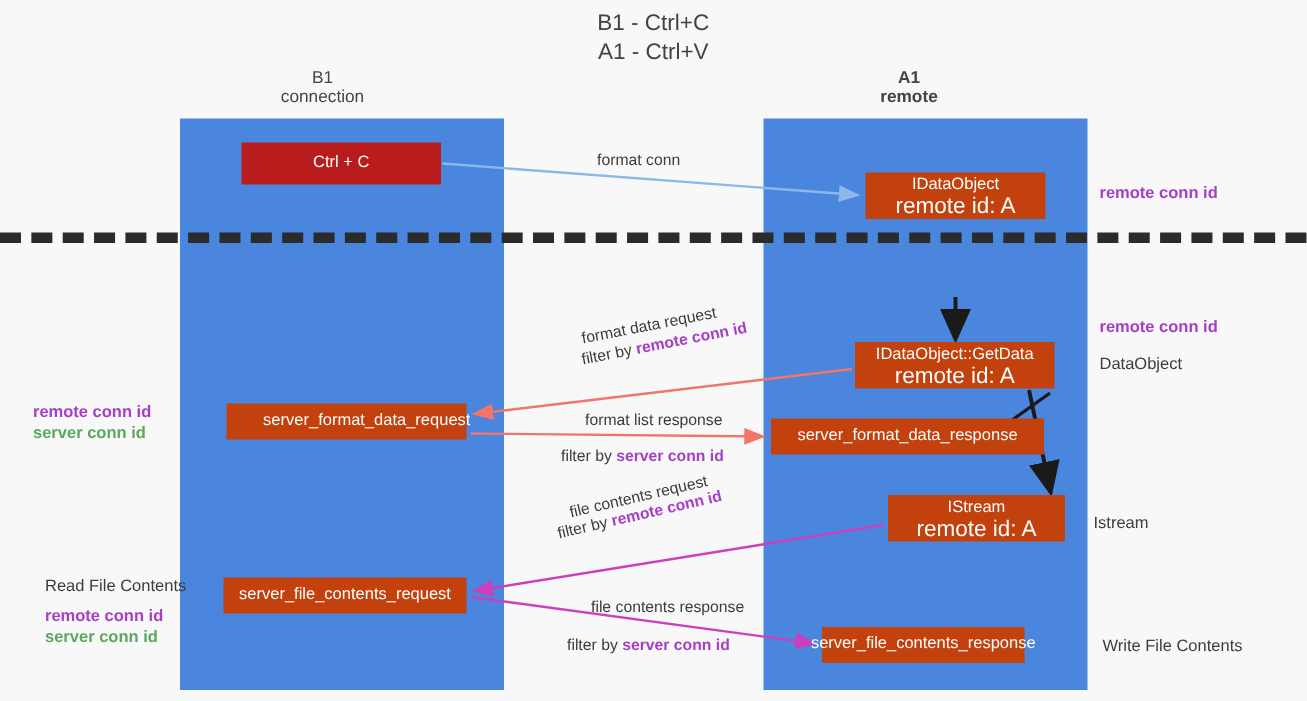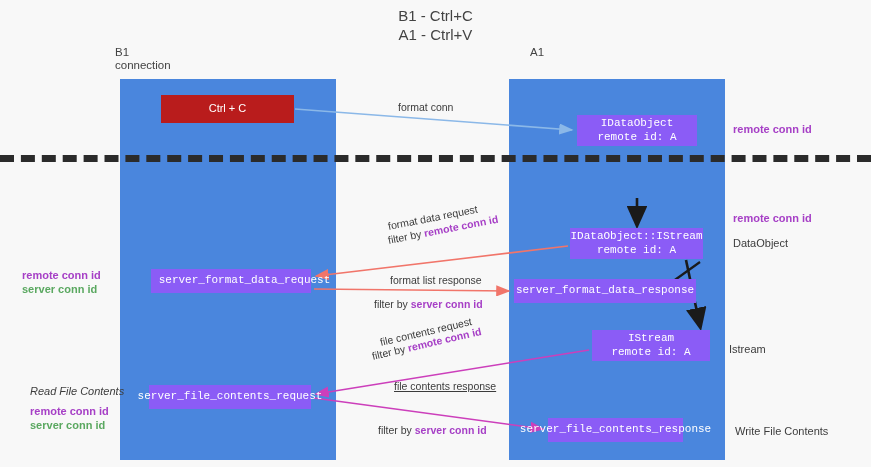--- a/index.html
+++ b/index.html
@@ -14,47 +14,47 @@
   #canvas{position:absolute;left:0;top:0;width:871px;height:467px;}
 
   
   .title{
     position:absolute;left:0;top:6px;width:871px;
     text-align:center;font-size:15px;line-height:19px;color:#434343;
   }
 
   
   .col-head{
-    position:absolute;font-size:11.5px;
+    position:absolute;text-align:center;font-size:11.5px;
     line-height:13px;color:#434343;width:200px;
   }
   #head-b1{left:115px;top:46px;}
-  #head-a1{left:530px;top:46px;}
+  #head-a1{left:506px;top:46px;font-weight:bold;}
 
   
   .lane{position:absolute;background:#4a86dd;}
   #lane-b1{left:120px;top:79px;width:216px;height:381px;}
   #lane-a1{left:509px;top:79px;width:216px;height:381px;}
 
   
   #divider{
     position:absolute;left:0;top:155px;width:871px;height:0;
     border-top:7px dashed #2b2b2b;
   }
 
   
   .node{
     position:absolute;box-sizing:border-box;
     display:flex;flex-direction:column;align-items:center;justify-content:center;
     color:#ffffff;font-size:11px;line-height:13.5px;text-align:center;
     padding:3px 6px;
   }
-  .node .l2{font-size:11px;}
+  .node .l2{font-size:15px;}
   .green{background:#b91c1c;}
-  .orange{background:#8b5cf6;font-family:Liberation Mono, monospace;}
+  .orange{background:#c2410c;}
 
   #n-ctrlc        {left:161px;top:95px;width:133px;height:28px;}
   #n-idataobject  {left:577px;top:115px;width:120px;height:31px;}
   #n-ctrlv        {left:577px;top:172px;width:120px;height:25px;}
   #n-getdata      {left:570px;top:228px;width:133px;height:31px;}
   #n-reqfmt       {left:151px;top:269px;width:160px;height:24px;padding-left:33px;}
   #n-respfmt      {left:514px;top:279px;width:182px;height:24px;}
   #n-istream      {left:592px;top:330px;width:118px;height:31px;}
   #n-reqfile      {left:149px;top:385px;width:162px;height:24px;justify-content:center;}
   #n-respfile     {left:548px;top:418px;width:135px;height:24px;}
@@ -83,41 +83,42 @@
   .rot{transform:rotate(-11deg);transform-origin:left center;}
   .rot2{transform:rotate(-13deg);transform-origin:left center;}
 
   #e-formatlist{left:398px;top:100px;}
   #e-fdr1{left:388px;top:219px;}
   #e-fdr2{left:388px;top:233px;}
   #e-fdres1{left:390px;top:273px;}
   #e-fdres2{left:374px;top:297px;}
   #e-fcr1{left:380px;top:335px;}
   #e-fcr2{left:372px;top:349px;}
-  #e-fcres1{left:394px;top:379px;text-decoration:underline;}
+  #e-fcres1{left:394px;top:398px;}
   #e-fcres2{left:378px;top:423px;}
 
   svg#wires{position:absolute;left:0;top:0;width:871px;height:467px;pointer-events:none;}
 </style>
 </head>
 <body>
 
 <div id="canvas">
 
   <div class="title">
     <div>B1 - Ctrl+C</div>
     <div>A1 - Ctrl+V</div>
   </div>
 
   <div class="col-head" id="head-b1">
     <div>B1</div>
     <div>connection</div>
   </div>
   <div class="col-head" id="head-a1">
     <div>A1</div>
+    <div>remote</div>
   </div>
 
   <div class="lane" id="lane-b1"></div>
   <div class="lane" id="lane-a1"></div>
 
   <svg id="wires" viewBox="0 0 871 467">
     <defs>
       <marker id="ah-blue" markerWidth="9" markerHeight="7" refX="8" refY="3.5" orient="auto">
         <polygon points="0 0, 9 3.5, 0 7" fill="#8bb8e8"></polygon>
       </marker>
@@ -155,21 +156,21 @@
     <div>Ctrl + C</div>
   </div>
 
   <div class="node orange" id="n-idataobject">
     <div>IDataObject</div>
     <div class="l2">remote id: A</div>
   </div>
 
 
   <div class="node orange" id="n-getdata">
-    <div>IDataObject::IStream</div>
+    <div>IDataObject::GetData</div>
     <div class="l2">remote id: A</div>
   </div>
 
   <div class="node orange" id="n-reqfmt">
     <div>server_format_data_request</div>
   </div>
 
   <div class="node orange" id="n-respfmt">
     <div>server_format_data_response</div>
   </div>
@@ -224,18 +225,18 @@
   <div class="ann dark" id="a-dataobject">DataObject</div>
   <div class="ann dark" id="a-istream">Istream</div>
   <div class="ann dark" id="a-write">Write File Contents</div>
 
   <div class="ann" id="a-left1">
     <div class="purple">remote conn id</div>
     <div class="green-t">server conn id</div>
   </div>
 
   <div class="ann" id="a-left2">
-    <div class="dark" style="margin-bottom:6px;font-style:italic;">Read File Contents</div>
+    <div class="dark" style="margin-bottom:6px;">Read File Contents</div>
     <div class="purple">remote conn id</div>
     <div class="green-t">server conn id</div>
   </div>
 
 </div>
 
 </body></html>

